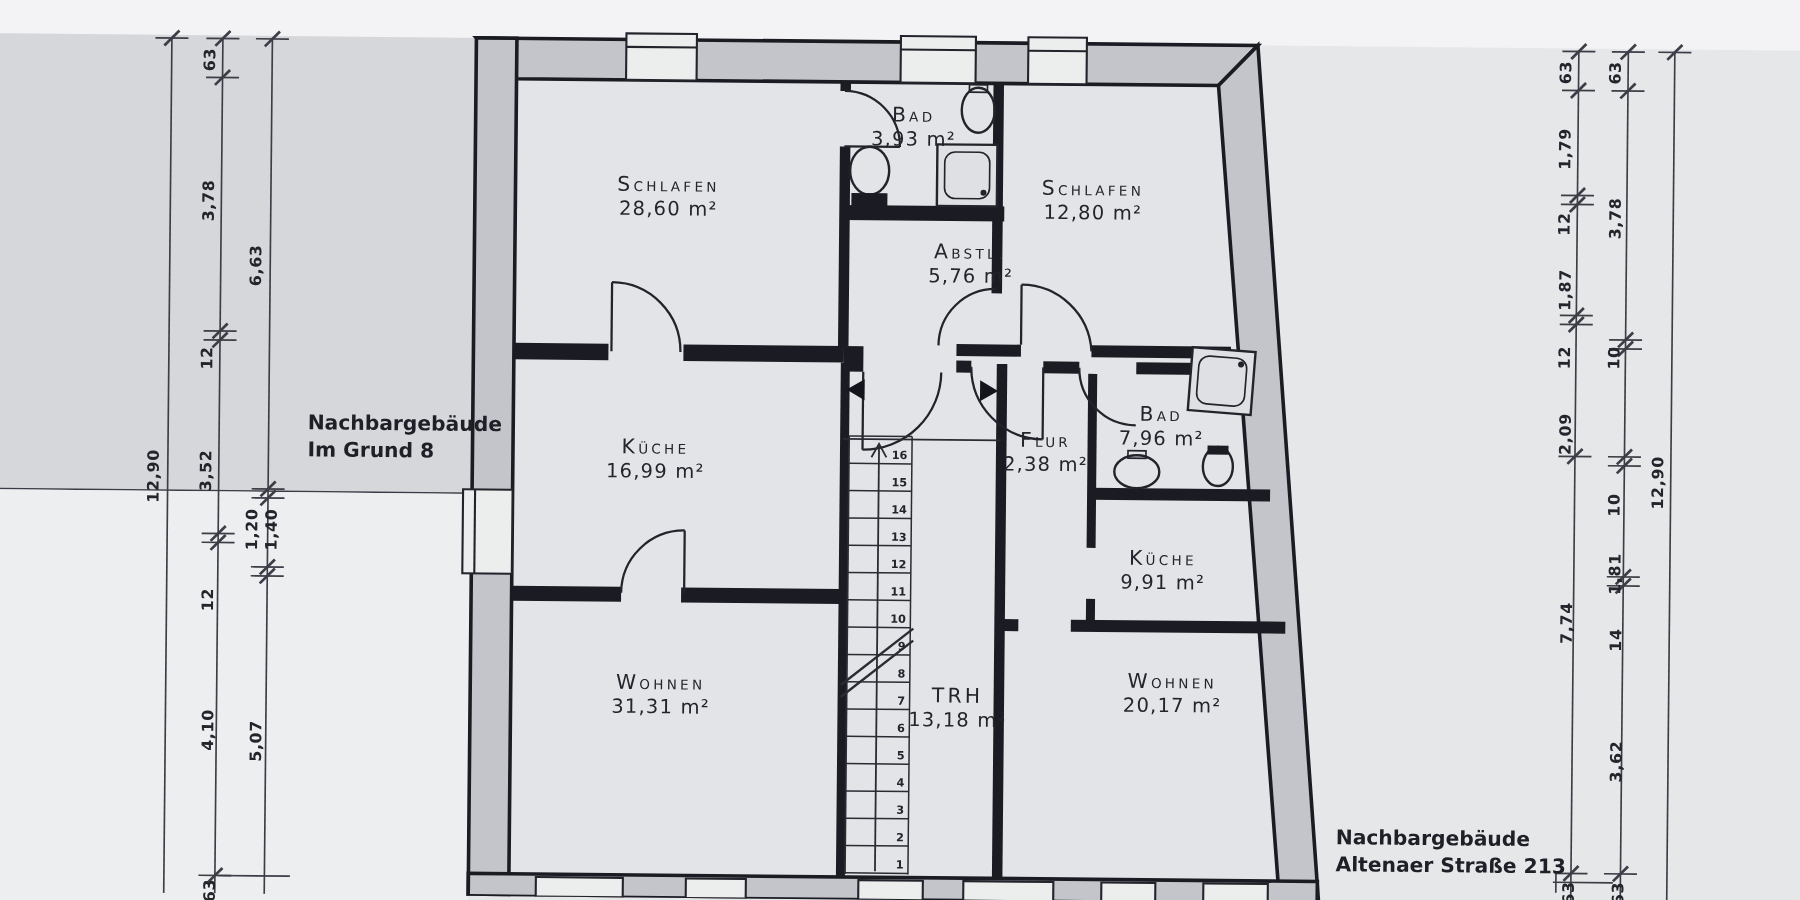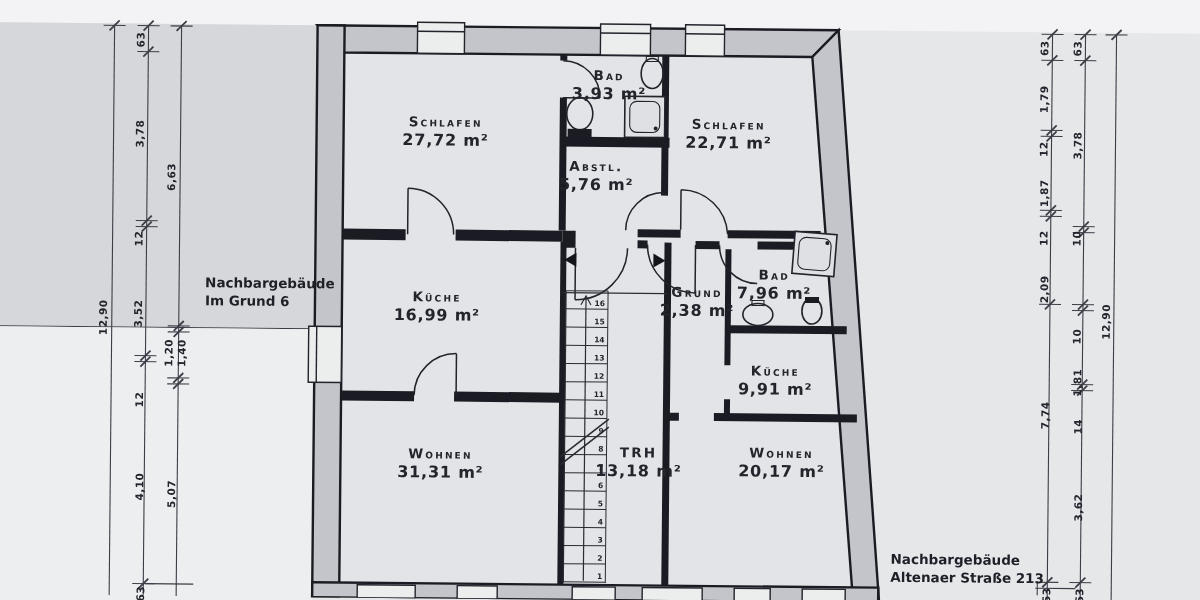--- a/index.html
+++ b/index.html
@@ -8,22 +8,22 @@
   #sheet{position:absolute;inset:-14px;padding:14px;transform:rotate(.55deg);transform-origin:50% 50%;}
   .inner{position:absolute;left:14px;top:14px;width:1200px;height:600px;}
   .band-top{position:absolute;left:-20px;top:-16px;width:1260px;height:44px;background:#f3f3f5;}
   .nbr-left-block{position:absolute;left:-20px;top:28px;width:335px;height:303px;
                   background:#d6d7da;border-bottom:1.6px solid #3a3b44;}
   .below-left{position:absolute;left:-20px;top:332px;width:335px;height:300px;background:#edeef0;}
   svg{position:absolute;left:0;top:0;}
   .dim{position:absolute;transform:translate(-50%,-50%) rotate(-90deg);
        font-size:10.5px;font-weight:600;letter-spacing:.5px;color:#23242c;white-space:nowrap;}
   .room{position:absolute;transform:translate(-50%,-50%);text-align:center;color:#23242c;white-space:nowrap;}
-  .room .rn{display:block;font-size:13.5px;font-weight:700;font-variant:small-caps;letter-spacing:2.2px;}
-  .room .ra{display:block;font-size:16px;font-weight:700;letter-spacing:.8px;margin-top:1px;}
+  .room .rn{display:block;font-size:13.5px;font-weight:400;font-variant:small-caps;letter-spacing:2.2px;}
+  .room .ra{display:block;font-size:13px;font-weight:400;letter-spacing:.8px;margin-top:1px;}
   .nbr{position:absolute;font-size:13.5px;font-weight:600;color:#1e1f27;line-height:1.3;}
   .nbr span{display:block;}
   text.snum{font-family:"DejaVu Sans",sans-serif;font-size:7.5px;font-weight:600;fill:#23242c;}
 </style>
 </head>
 <body>
 
 <div id="canvas">
  <div id="sheet">
   <div class="inner">
@@ -276,66 +276,66 @@
           </g>
      <g stroke="#3c3d46" stroke-width="1.1">
        <line x1="1038" y1="584" x2="1078" y2="584"></line>
             <line x1="1040" y1="577" x2="1040" y2="591"></line>
        <line x1="148" y1="588" x2="196" y2="588"></line>
      </g>
    </svg>
 
    <div class="room" style="left:444px;top:133px">
           <span class="rn">Schlafen</span>
-          <span class="ra">27,72 m²</span>
+          <span class="ra">28,60 m²</span>
         </div>
    <div class="room" style="left:607px;top:85px">
           <span class="rn">Bad</span>
           <span class="ra">3,93 m²</span>
         </div>
    <div class="room" style="left:727px;top:133px">
           <span class="rn">Schlafen</span>
-          <span class="ra">22,71 m²</span>
-        </div>
-   <div class="room" style="left:595px;top:176px">
+          <span class="ra">12,80 m²</span>
+        </div>
+   <div class="room" style="left:646px;top:176px">
           <span class="rn">Abstl.</span>
           <span class="ra">5,76 m²</span>
         </div>
    <div class="room" style="left:437px;top:308px">
           <span class="rn">Küche</span>
           <span class="ra">16,99 m²</span>
         </div>
    <div class="room" style="left:697px;top:301px">
-          <span class="rn">Grund</span>
+          <span class="rn">Flur</span>
           <span class="ra">2,38 m²</span>
         </div>
    <div class="room" style="left:774px;top:283px">
           <span class="rn">Bad</span>
           <span class="ra">7,96 m²</span>
         </div>
    <div class="room" style="left:776px;top:379px">
           <span class="rn">Küche</span>
           <span class="ra">9,91 m²</span>
         </div>
    <div class="room" style="left:442px;top:465px">
           <span class="rn">Wohnen</span>
           <span class="ra">31,31 m²</span>
         </div>
-   <div class="room" style="left:640px;top:462px">
+   <div class="room" style="left:640px;top:472px">
           <span class="rn">TRH</span>
           <span class="ra">13,18 m²</span>
         </div>
    <div class="room" style="left:783px;top:461px">
           <span class="rn">Wohnen</span>
           <span class="ra">20,17 m²</span>
         </div>
 
    <div class="nbr" style="left:205px;top:278px">
      <span>Nachbargebäude</span>
-     <span>Im Grund 6</span>
+     <span>Im Grund 8</span>
    </div>
    <div class="nbr" style="left:893px;top:548px">
      <span>Nachbargebäude</span>
      <span>Altenaer Straße 213</span>
    </div>
 
    <span class="dim" style="left:103px;top:322px">12,90</span>
    <span class="dim" style="left:138px;top:44px">63</span>
    <span class="dim" style="left:138px;top:138px">3,78</span>
    <span class="dim" style="left:138px;top:243px">12</span>

